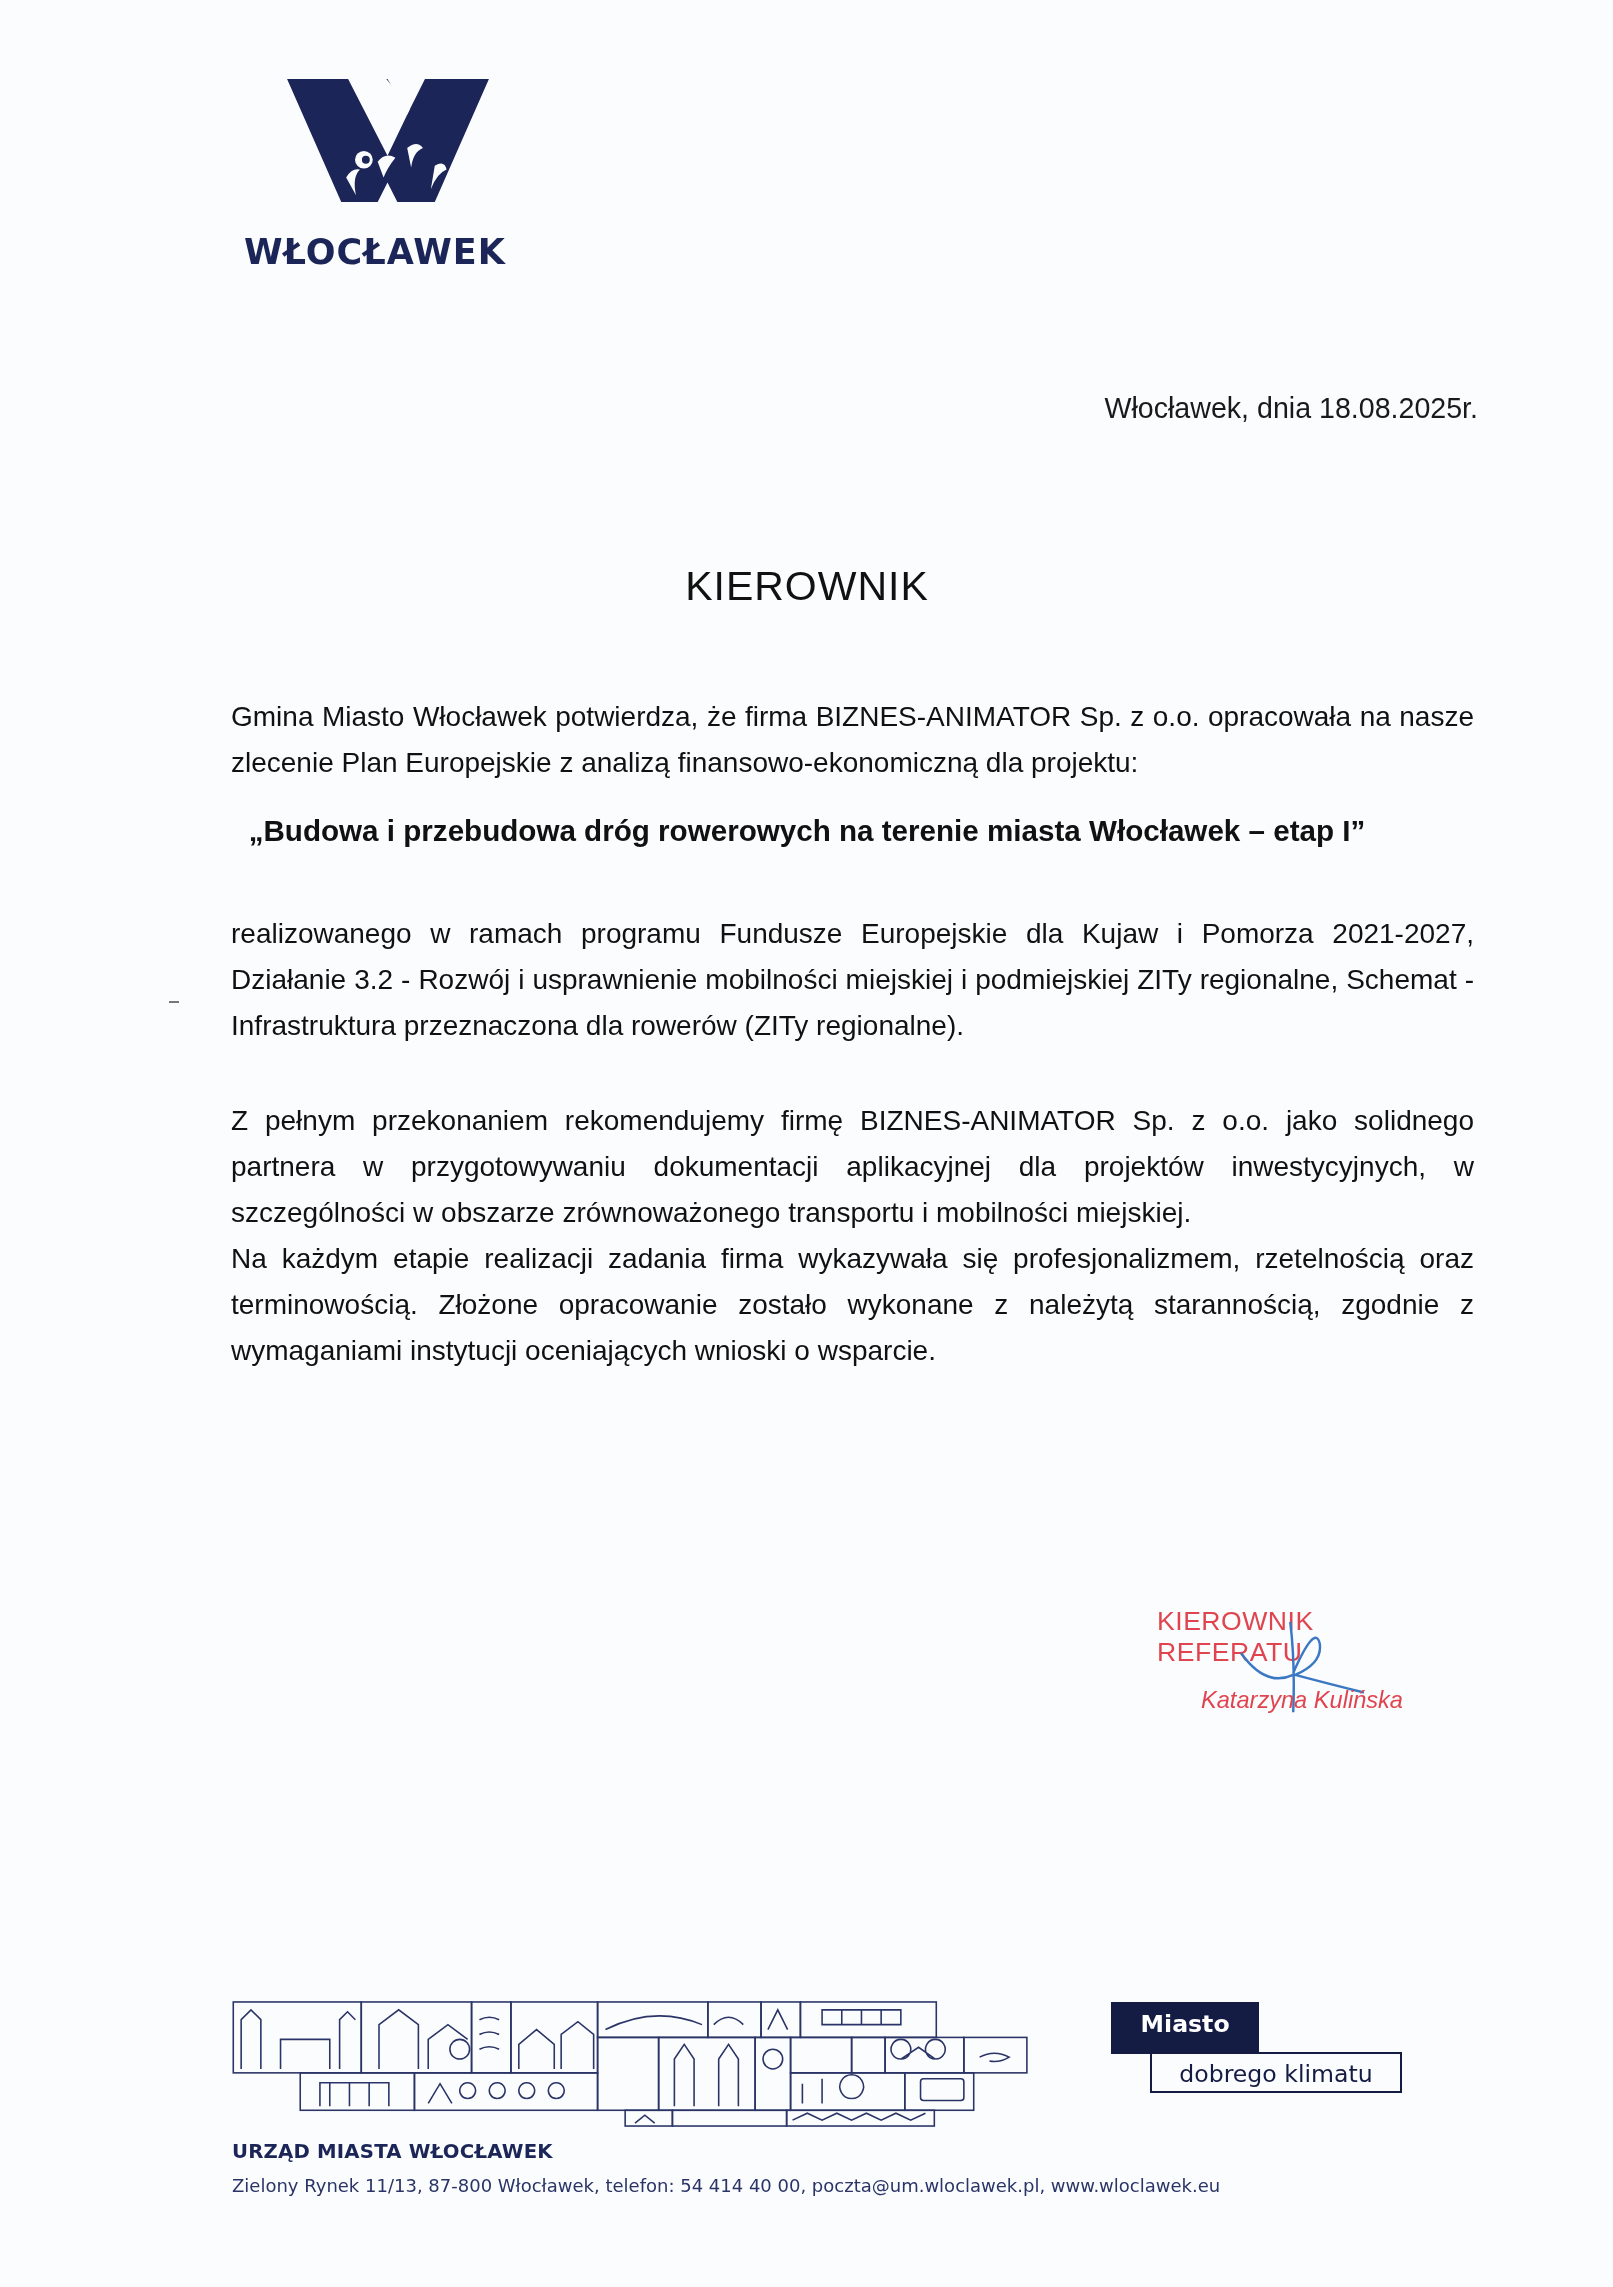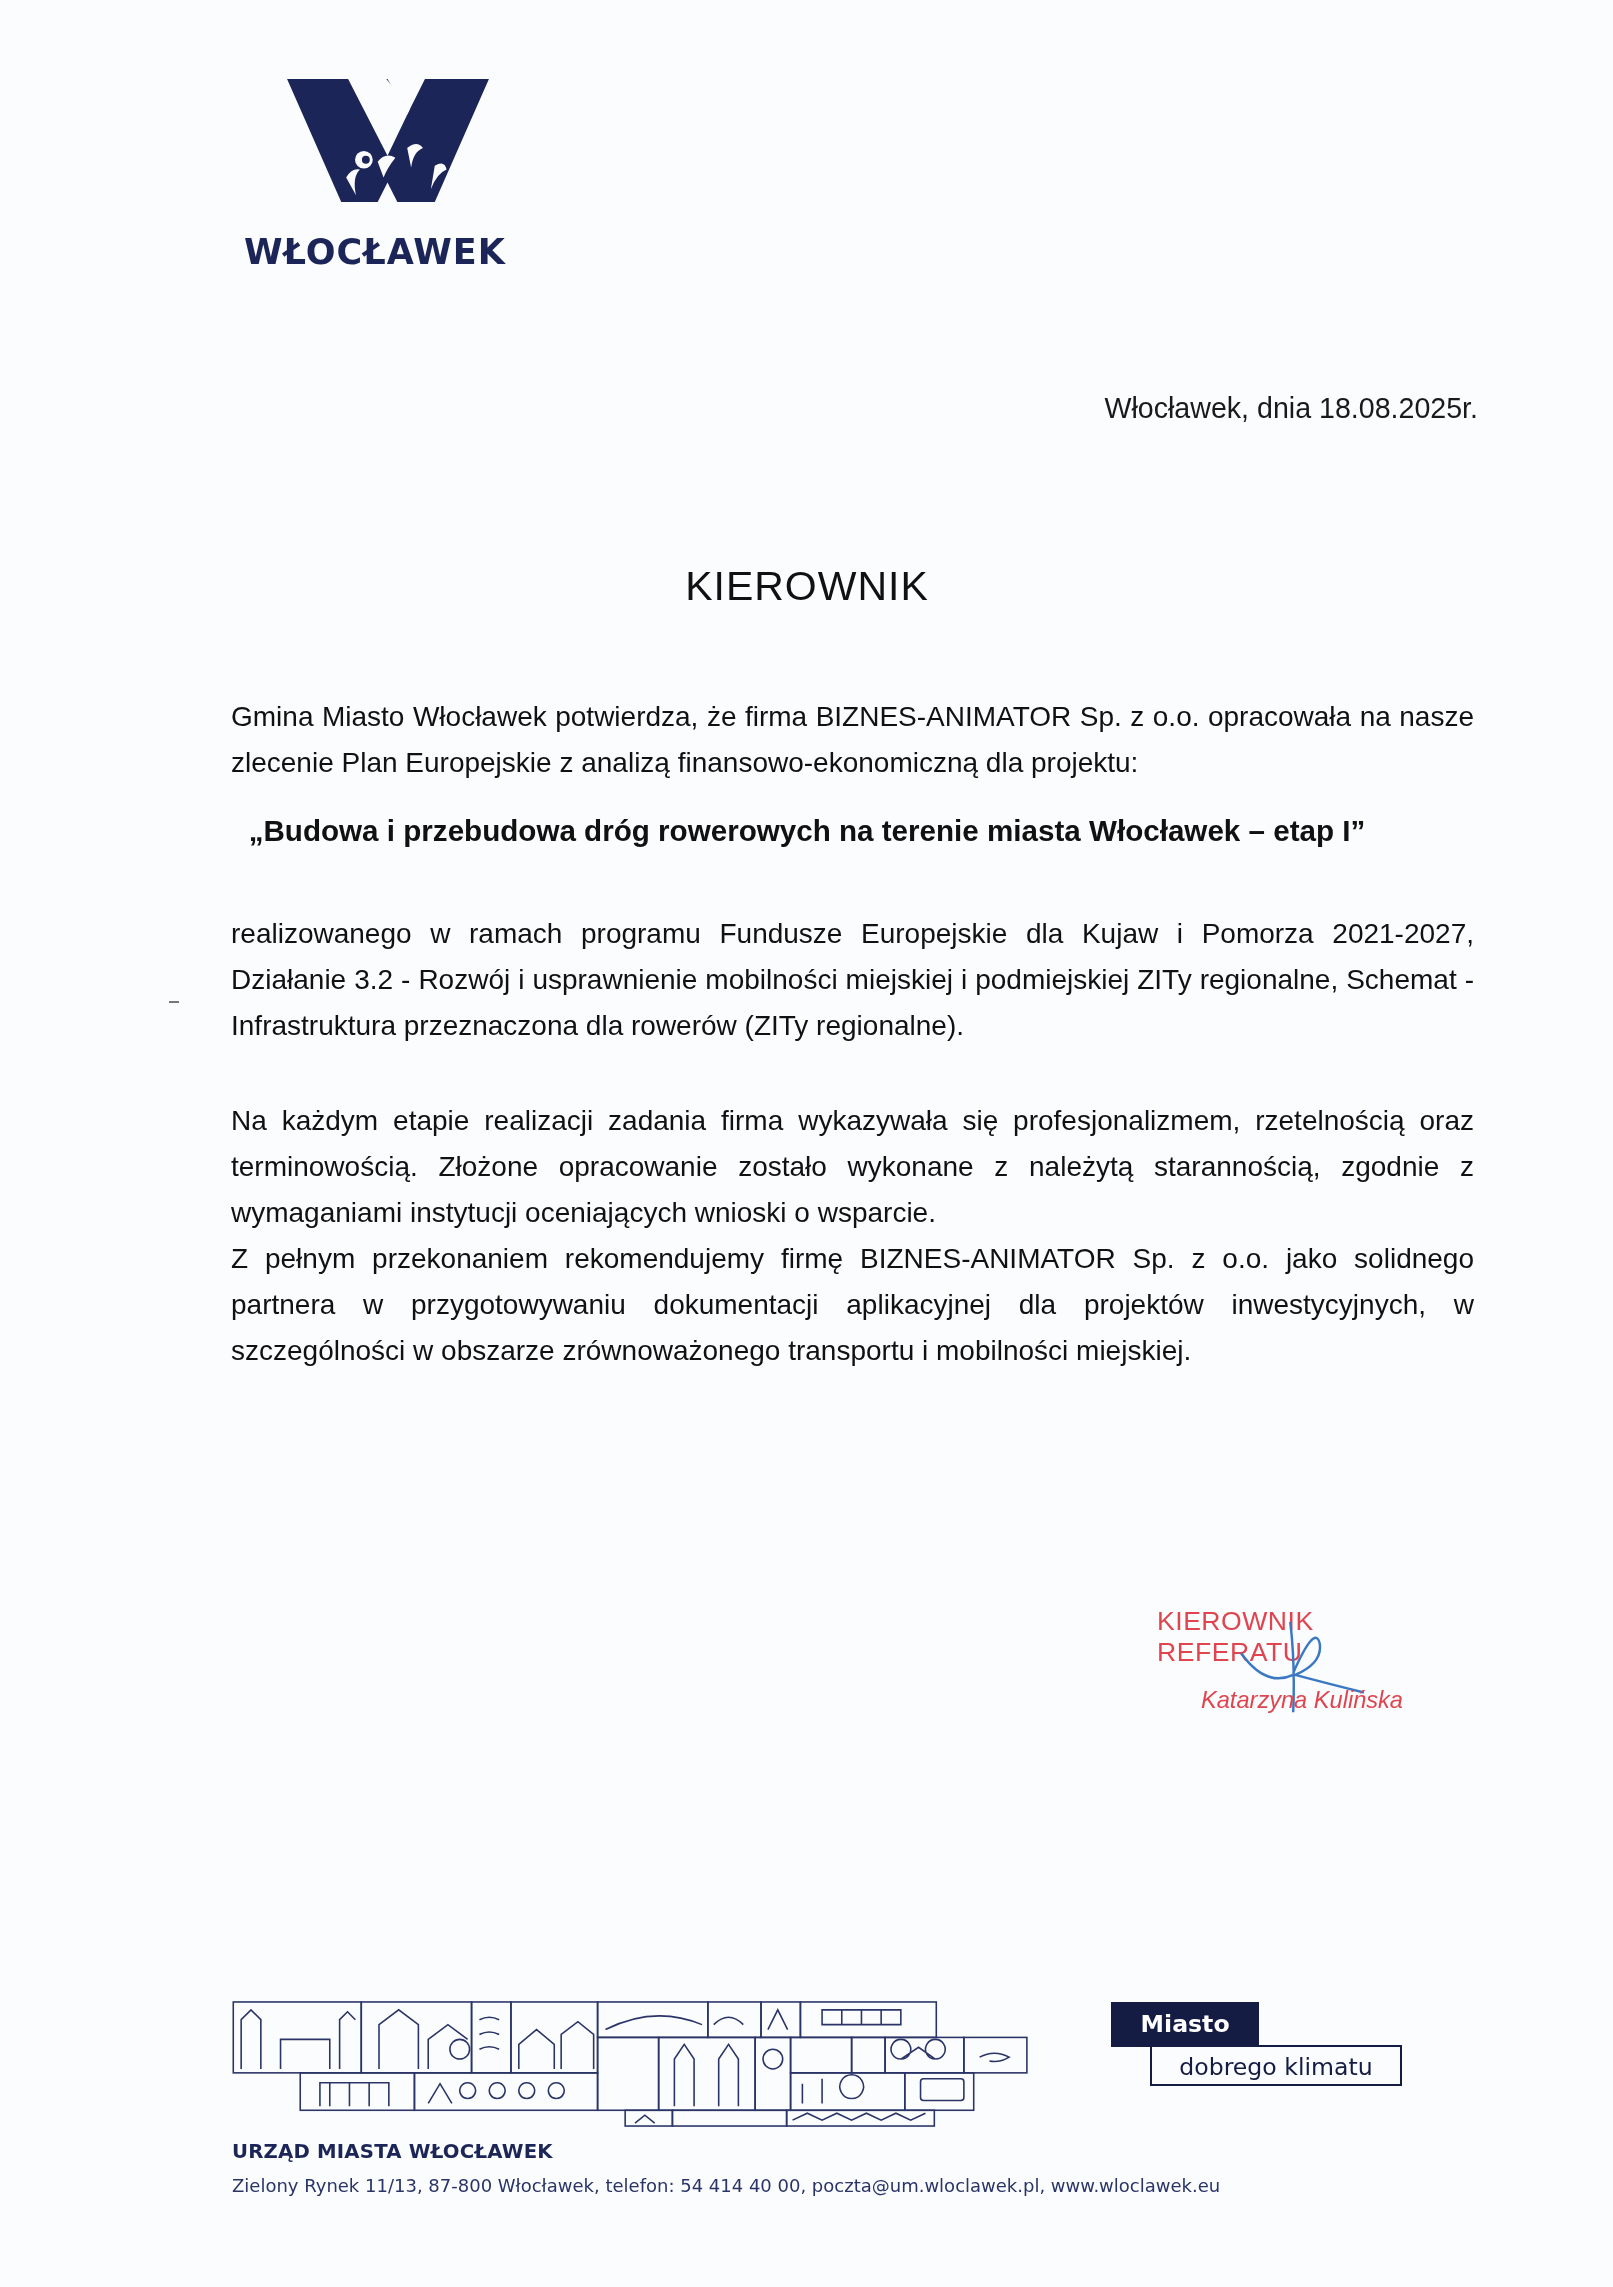--- a/index.html
+++ b/index.html
@@ -44,21 +44,21 @@
   .stamp-name {
     position: absolute; left: 44px; top: 81px;
     color: #e0454f; font-size: 23.6px; font-style: italic;
   }
   .signature { position: absolute; left: 79px; top: 7.9px; }
   .footer-illustration { position: absolute; left: 231px; top: 2000px; }
   .climate-badge { position: absolute; left: 1111px; top: 2002px; }
   .climate-top {
     background: #151c44; color: #fff; font-weight: bold;
     font-family: "DejaVu Sans", sans-serif; font-size: 23.6px;
-    width: 148px; height: 45px; line-height: 45px; padding-left: 29.6px;
+    width: 148px; height: 52px; line-height: 45px; padding-left: 29.6px;
     box-sizing: border-box; width: 148px;
   }
   .climate-bottom {
     margin-left: 39px; border: 2px solid #151c44; color: #151c44;
     font-family: "DejaVu Sans", sans-serif; font-size: 23.6px;
     width: 252px; height: 41px; line-height: 41px; text-align: center;
     box-sizing: border-box; margin-top: -2px; background: #fbfcfd;
   }
   .office-name {
     position: absolute; left: 232px; top: 2140px;
@@ -97,22 +97,22 @@
   <p>Gmina Miasto Włocławek potwierdza, że firma BIZNES-ANIMATOR Sp. z o.o. opracowała na nasze zlecenie Plan Europejskie  z analizą finansowo-ekonomiczną dla projektu:</p>
 </div>
 
 <div class="project-title">„Budowa i przebudowa dróg rowerowych na terenie miasta Włocławek – etap I”</div>
 
 <div class="body-text" style="top:911px;">
   <p>realizowanego w ramach programu Fundusze Europejskie dla Kujaw i Pomorza 2021-2027, Działanie 3.2 - Rozwój i usprawnienie mobilności miejskiej i podmiejskiej ZITy regionalne, Schemat - Infrastruktura przeznaczona dla rowerów (ZITy regionalne).</p>
 </div>
 
 <div class="body-text" style="top:1098px;">
+  <p>Z pełnym przekonaniem rekomendujemy firmę BIZNES-ANIMATOR Sp. z o.o. jako solidnego partnera w przygotowywaniu dokumentacji aplikacyjnej dla projektów inwestycyjnych, w szczególności w obszarze zrównoważonego transportu i mobilności miejskiej.</p>
   <p>Na każdym etapie realizacji zadania firma wykazywała się profesjonalizmem, rzetelnością oraz terminowością. Złożone opracowanie zostało wykonane z należytą starannością, zgodnie z wymaganiami instytucji oceniających wnioski o wsparcie.</p>
-  <p>Z pełnym przekonaniem rekomendujemy firmę BIZNES-ANIMATOR Sp. z o.o. jako solidnego partnera w przygotowywaniu dokumentacji aplikacyjnej dla projektów inwestycyjnych, w szczególności w obszarze zrównoważonego transportu i mobilności miejskiej.</p>
 </div>
 
 <div class="stamp">
   <div class="stamp-role">KIEROWNIK REFERATU</div>
   <svg class="signature" width="138" height="108" viewBox="0 0 140 110">
     <path d="M55 8 Q60 50 58 100 M58 60 Q80 10 85 30 Q88 50 60 62 Q90 70 130 80 M5 40 Q30 75 58 62" stroke="#3a78c4" stroke-width="2.5" fill="none"></path>
   </svg>
   <div class="stamp-name">Katarzyna Kulińska</div>
 </div>
 

